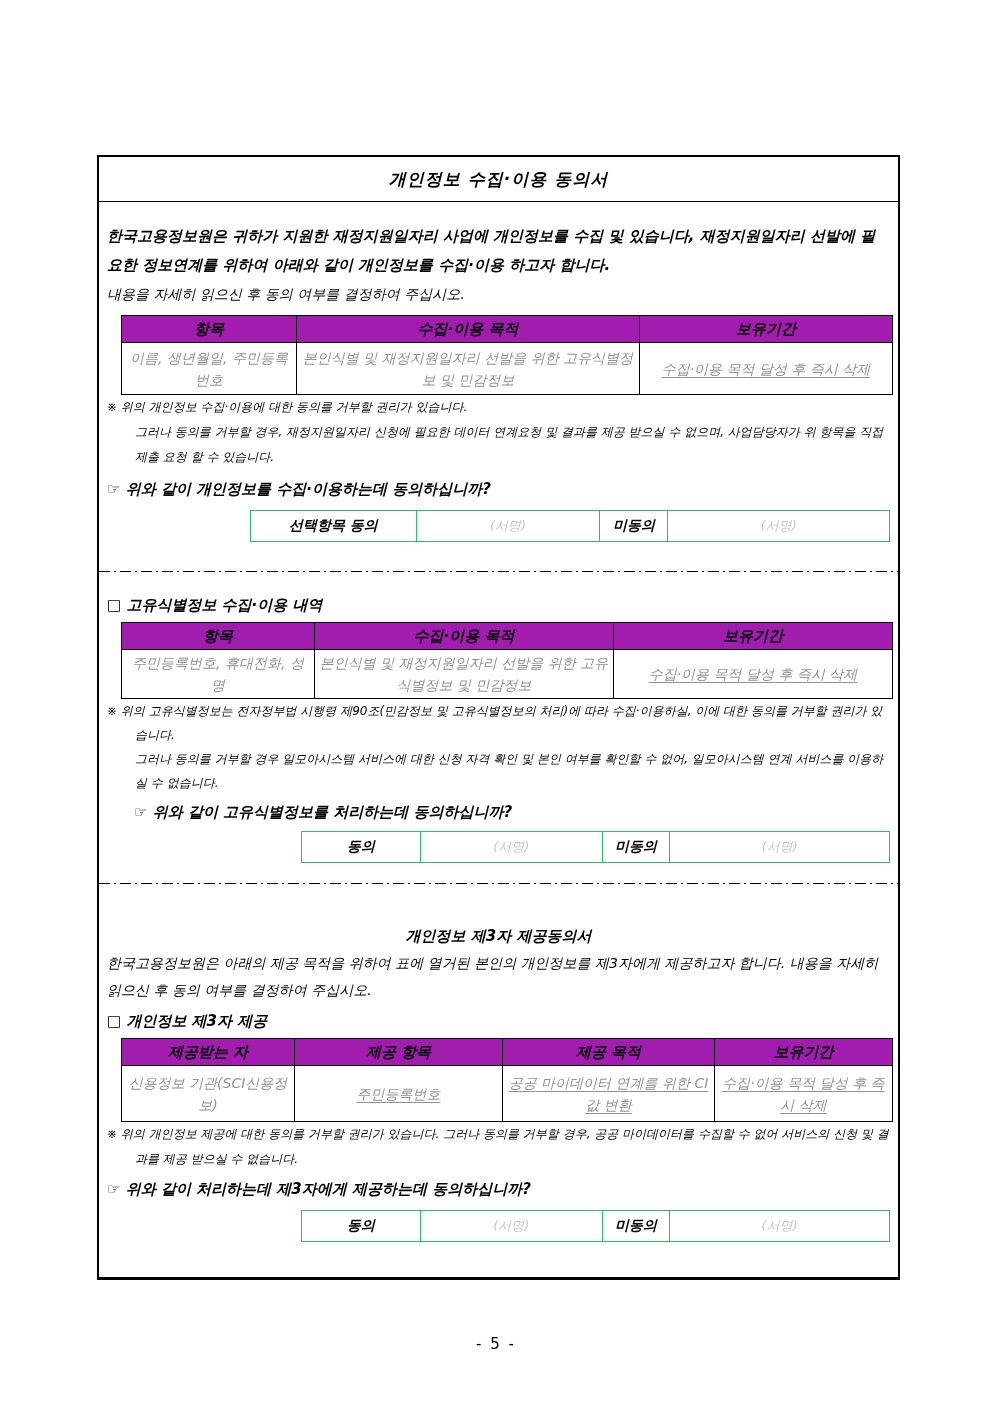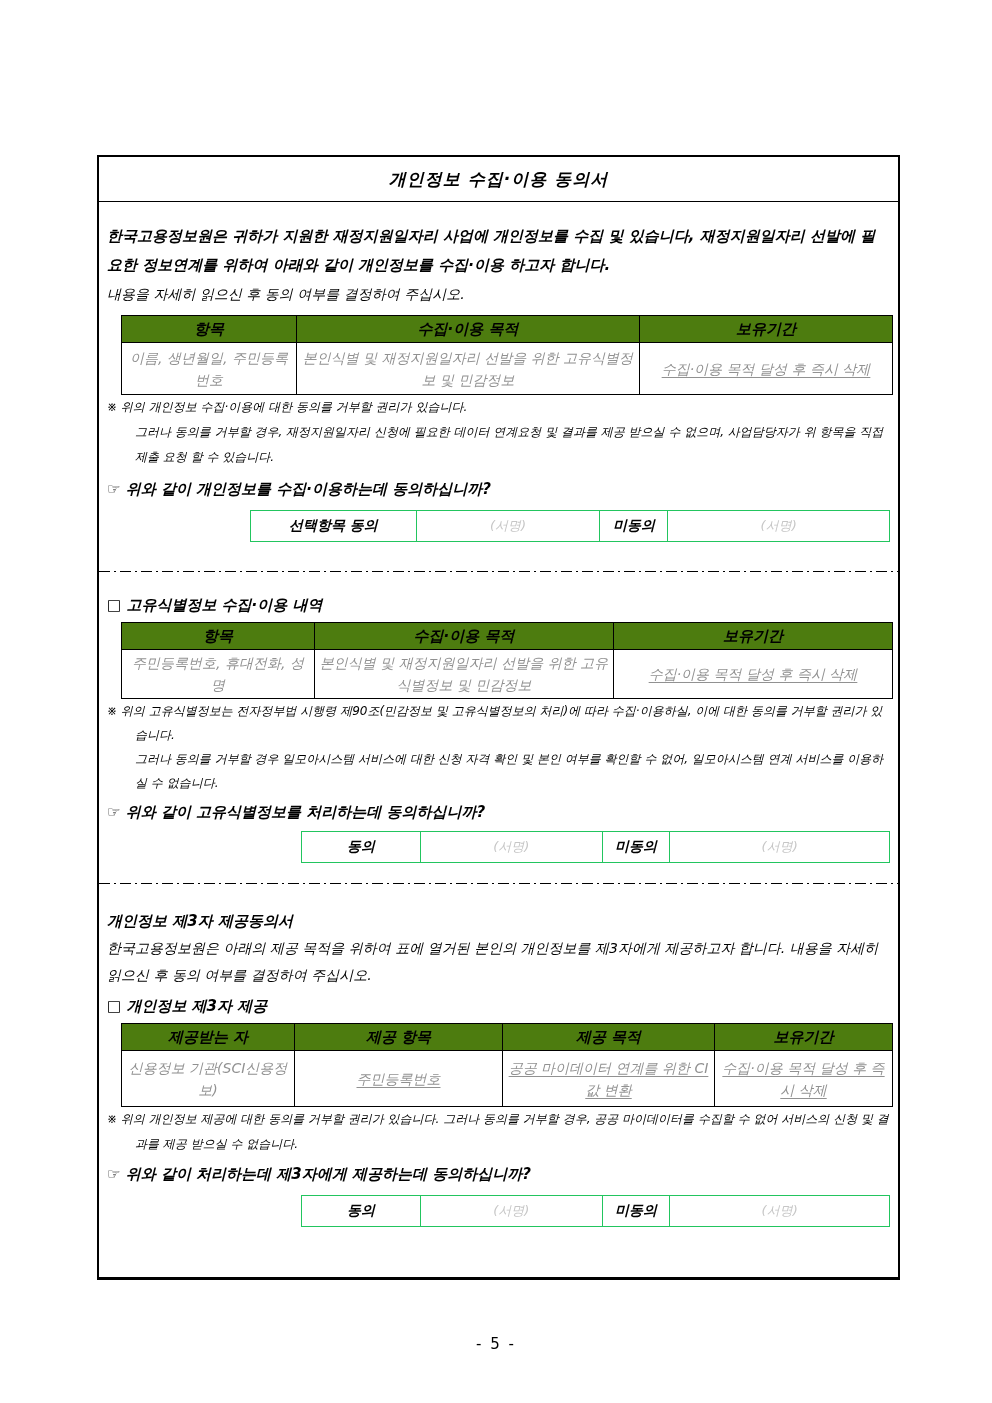--- a/index.html
+++ b/index.html
@@ -25,21 +25,21 @@
   .intro .b { font-weight:bold; font-size:15px; }
   .intro .r { font-size:14px; }
 
   .sec-heading { margin-top:14px; font-weight:bold; font-size:15px; height:20px; }
 
   table.dtable {
     border-collapse:collapse; margin:6px 12px 0 14px;
     width:771px; table-layout:fixed;
   }
   table.dtable th {
-    border:1px solid #000; background:#4d7c0f;
+    border:1px solid #000; background:#a21caf;
     font-weight:bold; font-size:15px; height:26px; padding:0 2px;
   }
   table.dtable td {
     border:1px solid #000; color:#919191; font-size:14px;
     text-align:center; padding:2px 4px; line-height:22px;
   }
   .u { text-decoration:underline; text-underline-offset:3px; }
 
   .note { line-height:25px; font-size:12px; }
   .note-h { padding-left:28px; text-indent:-28px; }
@@ -59,21 +59,21 @@
   .divider {
     height:1px; margin-top:29px;
     background:repeating-linear-gradient(90deg,
       #000 0px, #000 11px,
       transparent 11px, transparent 15px,
       #000 15px, #000 17px,
       transparent 17px, transparent 21px);
   }
   .after-divider { margin-top:27px; }
 
-  .sec3-title { margin-top:28px; font-weight:bold; font-size:15px; }
+  .sec3-title { margin-top:43px; text-align:center; font-weight:bold; font-size:15px; }
   .sec3-intro { margin-top:4px; line-height:27px; font-size:14px; }
 
   .page-number {
     position:absolute; left:0; right:0; top:1335px;
     text-align:center; font-size:15px; letter-spacing:2px;
   }
 </style>
 </head>
 <body>
 
@@ -152,21 +152,21 @@
         <td class="u">수집·이용 목적 달성 후 즉시 삭제</td>
       </tr>
     </tbody>
       </table>
 
     <div class="note" style="line-height:24px;">
       <div class="note-h">※ 위의 고유식별정보는 전자정부법 시행령 제90조(민감정보 및 고유식별정보의 처리)에 따라 수집·이용하실, 이에 대한 동의를 거부할 권리가 있습니다.</div>
       <div class="note-c">그러나 동의를 거부할 경우 일모아시스템 서비스에 대한 신청 자격 확인 및 본인 여부를 확인할 수 없어, 일모아시스템 연계 서비스를 이용하실 수 없습니다.</div>
     </div>
 
-    <div class="question" style="margin-top:8px;">☞ 위와 같이 고유식별정보를 처리하는데 동의하십니까?</div>
+    <div class="question" style="margin-top:8px;margin-left:27px;">☞ 위와 같이 고유식별정보를 처리하는데 동의하십니까?</div>
 
     <table class="consent consent-narrow" style="margin-top:6px;">
       <tbody>
           <tr>
         <td class="c-lbl nw1">동의</td>
         <td class="c-sign cw2">(서명)</td>
         <td class="c-lbl cw3">미동의</td>
         <td class="c-sign cw4">(서명)</td>
       </tr>
     </tbody>

